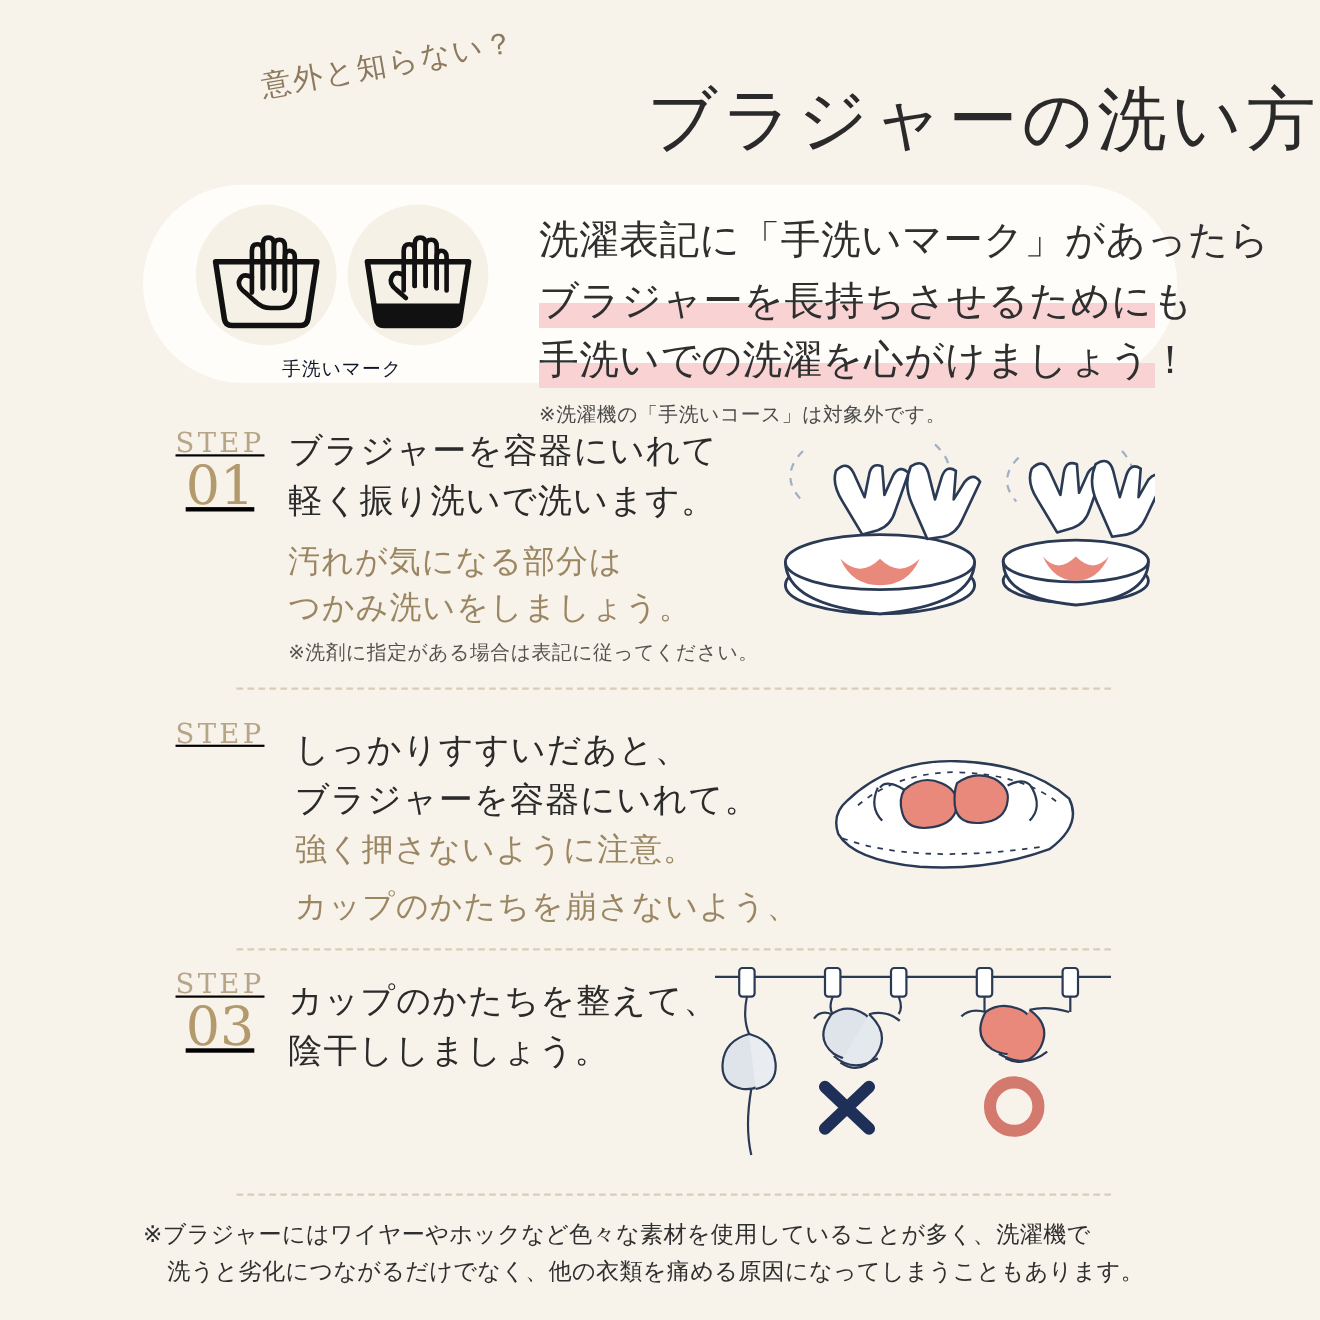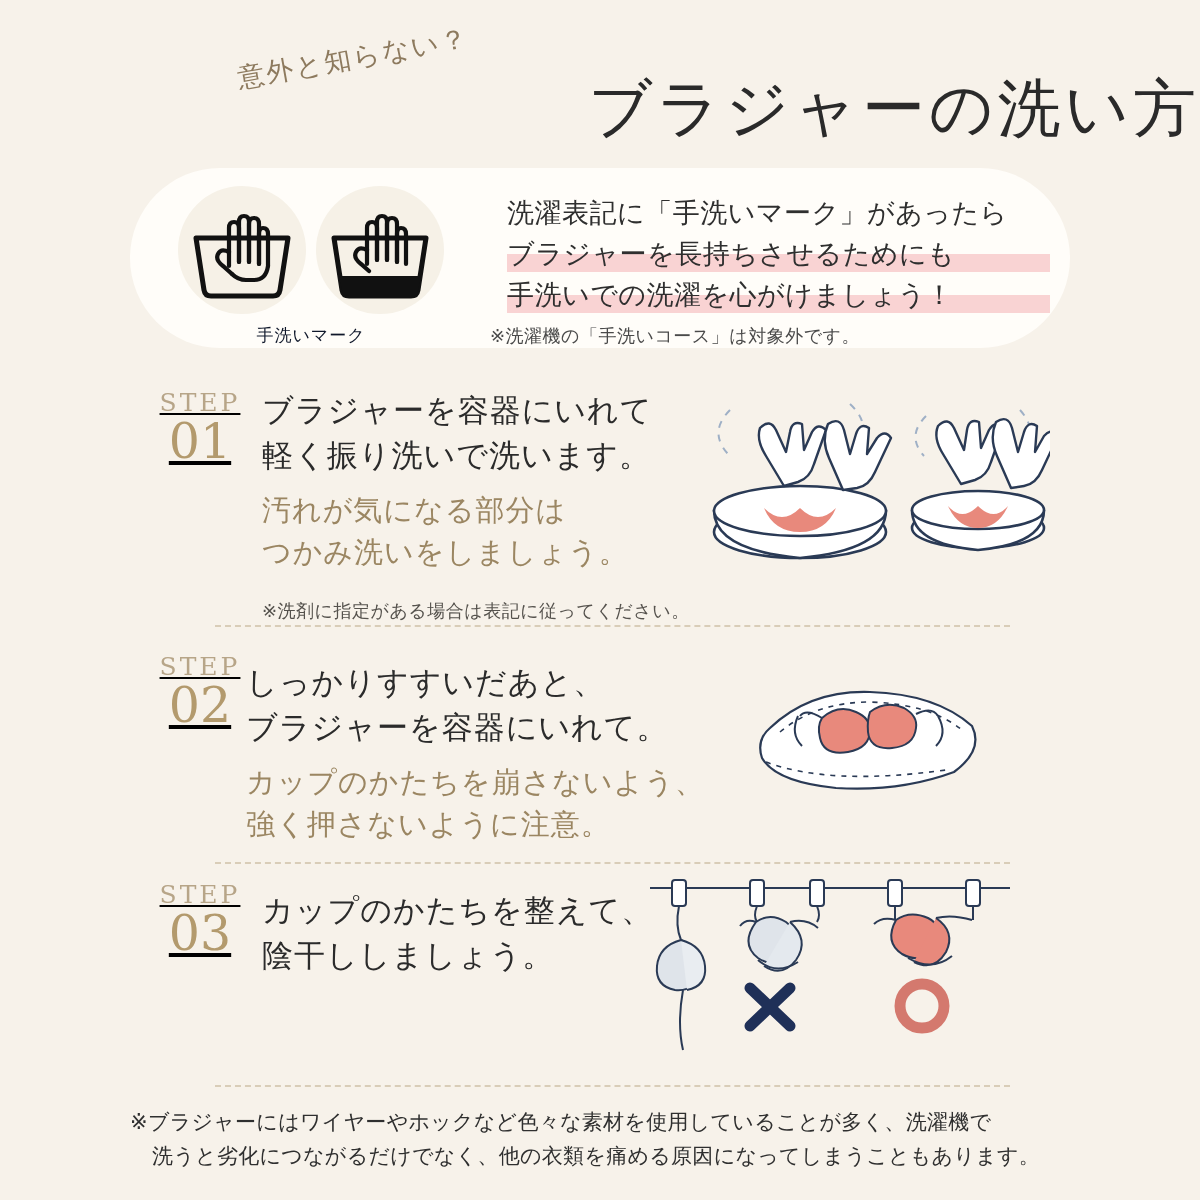--- a/index.html
+++ b/index.html
@@ -43,39 +43,39 @@
     position:absolute;top:4px;width:128px;height:128px;border-radius:50%;
     background:#f6f1e7;
   }
   .mark-circle.c1{left:12px;}
   .mark-circle.c2{left:150px;}
   .mark-label{
     position:absolute;left:0;top:142px;width:290px;text-align:center;
     font-size:17px;color:#0f172a;letter-spacing:1px;
   }
   .notice-text{position:absolute;left:360px;top:24px;width:560px;}
-  .nt-line{font-size:27px;color:#2f2f2f;line-height:1.52;letter-spacing:0.5px;white-space:nowrap;margin-left:17px;}
+  .nt-line{font-size:36px;color:#2f2f2f;line-height:1.52;letter-spacing:0.5px;white-space:nowrap;}
   .hl{background:linear-gradient(transparent 52%, #f9d3d3 52%, #f9d3d3 94%, transparent 94%);}
   .nt-note{font-size:18px;color:#4a4a4a;margin-top:9px;letter-spacing:0.5px;white-space:nowrap;}
 
   
   .step{position:absolute;left:0;width:1200px;}
   .step-badge{position:absolute;width:150px;text-align:center;text-decoration:underline;}
   .step-word{
     font-size:25px;color:#b7a588;letter-spacing:3px;
     font-family:"DejaVu Serif","Liberation Serif",serif;
   }
   .step-num{
     font-size:49px;color:#b39a6d;line-height:1.02;
     font-family:"DejaVu Serif","Liberation Serif",serif;
   }
   .step-body{position:absolute;}
   .hl-big{font-size:31px;color:#2b2b2b;line-height:1.46;letter-spacing:1px;white-space:nowrap;}
   .sub-big{font-size:29px;color:#9b8662;line-height:1.46;letter-spacing:1px;white-space:nowrap;}
-  .note-small{font-size:18px;color:#55524d;letter-spacing:0.5px;margin-top:26px;white-space:nowrap;}
+  .note-small{font-size:18px;color:#55524d;letter-spacing:0.5px;margin-top:8px;white-space:nowrap;}
 
   .divider{
     position:absolute;left:215px;width:795px;height:0;
     border-top:2px dashed #d9cdb8;
   }
 
   
   .footer{position:absolute;left:130px;top:1105px;width:960px;}
   .footer p{
     margin:0;font-size:21px;color:#2f2f2f;line-height:1.62;letter-spacing:0.3px;
@@ -177,27 +177,26 @@
         <path d="M306 42 q12 -8 16 6 l6 24 6 -20 q4 -12 13 -6 l-2 26 9 -16 q8 -9 14 0 l-16 34 q-6 14 -18 16 l-13 2 -14 -32 q-8 -18 -1 -34Z"></path>
       </g>
     </svg>
   </div>
 
   <div class="divider" style="top:625px"></div>
 
   <div class="step" style="top:0">
     <div class="step-badge" style="left:125px;top:652px">
       <div class="step-word">STEP</div>
-      <div class="step-num">02</div>
-    </div>
-    <div class="step-body" style="left:246px;top:660px;width:460px">
+    </div>
+    <div class="step-body" style="left:268px;top:660px;width:460px">
       <div class="hl-big">しっかりすすいだあと、</div>
       <div class="hl-big">ブラジャーを容器にいれて。</div>
+      <div class="sub-big">強く押さないように注意。</div>
       <div class="sub-big" style="margin-top:10px">カップのかたちを崩さないよう、</div>
-      <div class="sub-big">強く押さないように注意。</div>
     </div>
 
     <svg class="ill" style="left:740px;top:670px" width="260" height="140" viewBox="0 0 260 140">
       <path d="M30 58 Q70 20 130 22 Q196 24 232 56 Q244 80 214 102 Q160 122 96 118 Q36 112 22 88 Q16 70 30 58Z" fill="#ffffff" stroke="#2a3a55" stroke-width="2.2"></path>
       <path d="M40 62 Q76 32 130 32 Q190 34 222 60" fill="none" stroke="#2a3a55" stroke-width="1.6" stroke-dasharray="5 6"></path>
       <path d="M26 92 Q90 116 206 100" fill="none" stroke="#2a3a55" stroke-width="1.6" stroke-dasharray="5 6"></path>
 
       <path d="M82 48 q16 -14 34 -6 q14 6 14 18 q0 18 -22 22 q-24 4 -28 -14 q-3 -12 2 -20Z" fill="#e8897c" stroke="#2a3a55" stroke-width="2"></path>
       <path d="M130 42 q16 -12 34 -4 q14 8 12 20 q-2 18 -24 20 q-22 2 -24 -16 q-1 -12 2 -20Z" fill="#e8897c" stroke="#2a3a55" stroke-width="2"></path>
       <path d="M82 48 q-16 -10 -22 -2" fill="none" stroke="#2a3a55" stroke-width="2"></path>

